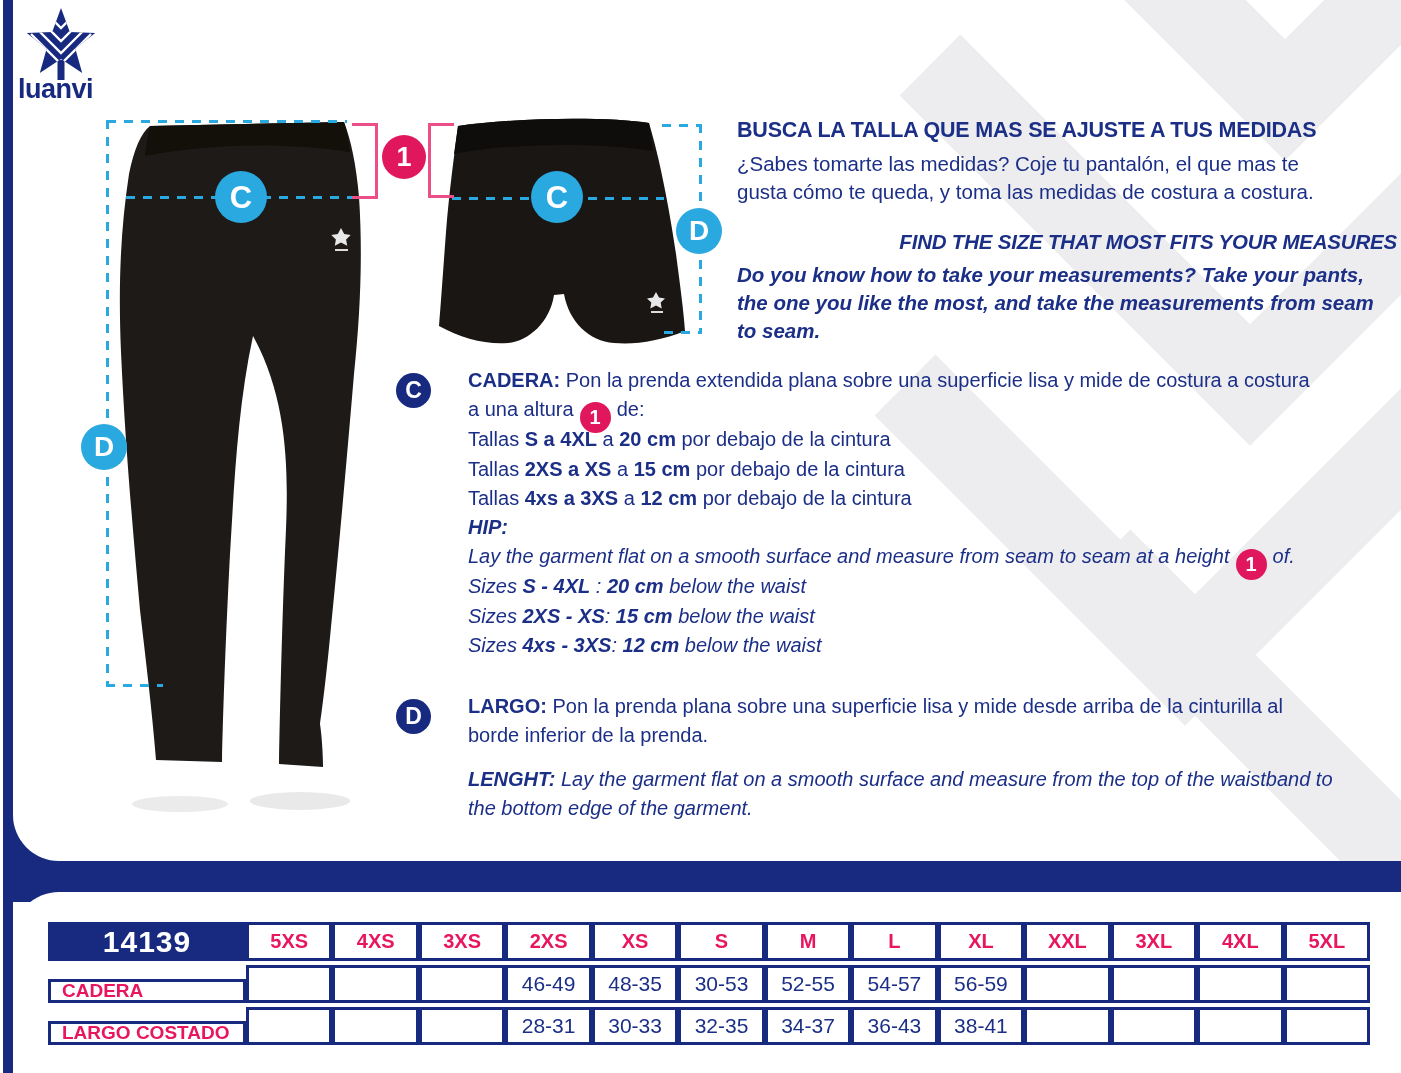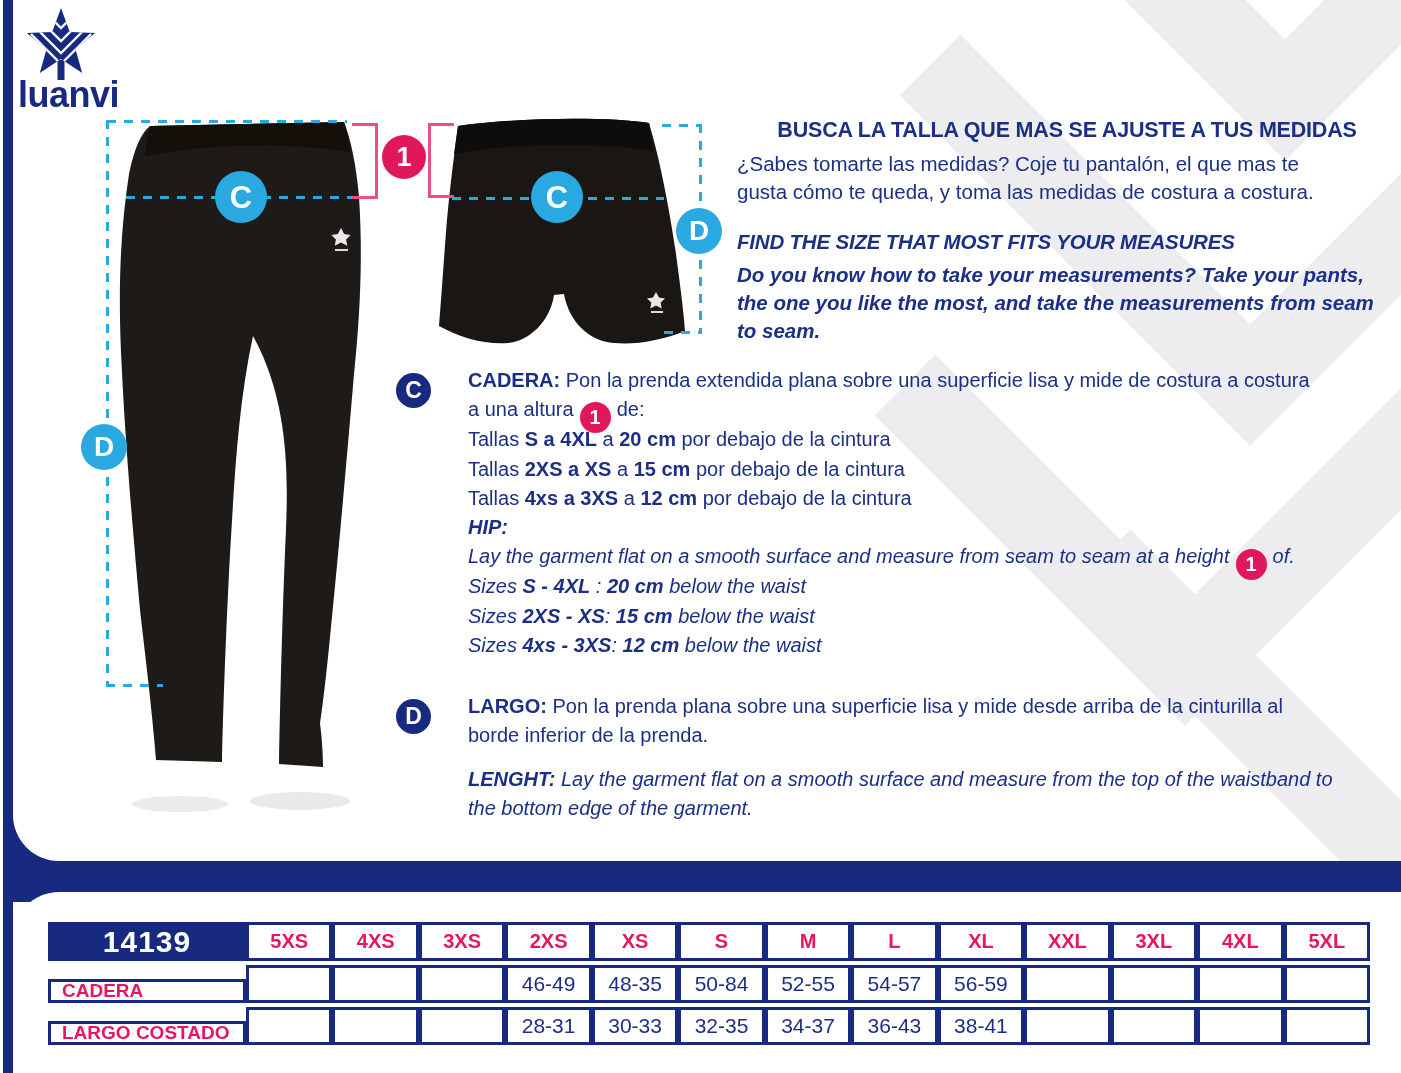--- a/index.html
+++ b/index.html
@@ -11,40 +11,40 @@
   
   .side-bar{left:3px; top:0; width:10px; height:1073px; background:#172a80;}
   .mid-band{left:3px; top:810px; width:1398px; height:92px; background:#172a80;}
   .upper-panel{left:13px; top:0; width:1388px; height:861px; background:#ffffff;
     border-bottom-left-radius:46px; overflow:hidden;}
   .lower-panel{left:13px; top:892px; width:1388px; height:181px; background:#ffffff;
     border-top-left-radius:46px;}
   
   .chevrons{position:absolute; right:0; top:0;}
   
-  .wordmark{left:18px; top:74px; width:86px; font-size:36px; font-weight:bold;
+  .wordmark{left:18px; top:74px; width:86px; font-size:27px; font-weight:bold;
     color:#172a80; letter-spacing:-0.5px;}
   
   .dash-h{height:3px; background:repeating-linear-gradient(90deg,#2aa9e0 0 9px,transparent 9px 17px);}
   .dash-v{width:3px; background:repeating-linear-gradient(180deg,#2aa9e0 0 9px,transparent 9px 17px);}
   
   .brk-v{width:3px; background:#ec4f87;}
   .brk-h{height:3px; background:#ec4f87;}
   
   .circ{border-radius:50%; color:#fff; font-weight:bold; display:flex; align-items:center;
     justify-content:center; line-height:1;}
   .circ-c{width:52px; height:52px; background:#2aa9e0; font-size:31px;}
   .circ-d{width:46px; height:46px; background:#2aa9e0; font-size:28px;}
   .circ-1{width:44px; height:44px; background:#e0175d; font-size:27px;}
   
   .intro{left:737px; top:118px; width:660px;}
-  .es-title{font-size:21.5px; font-weight:bold; letter-spacing:-0.2px; margin-bottom:7px;text-align:center;}
+  .es-title{font-size:21.5px; font-weight:bold; letter-spacing:-0.2px; margin-bottom:7px;}
   .es-line{font-size:20.5px; line-height:28px;}
   .en-block{margin-top:24px; font-style:italic;}
-  .en-title{font-size:20.5px; font-weight:bold; letter-spacing:-0.2px; margin-bottom:7px;}
+  .en-title{font-size:20.5px; font-weight:bold; letter-spacing:-0.2px; margin-bottom:7px;text-align:right;}
   .en-line{font-size:20.5px; line-height:28px;font-weight:bold;}
   .badge{width:35px; height:35px; border-radius:50%; background:#172a80; color:#fff;
     font-weight:bold; font-size:23px; display:flex; align-items:center; justify-content:center;}
   .sect{font-size:20px;margin-left:16px;}
   .sect .ln{height:29.3px; white-space:nowrap;}
   .b{font-weight:bold;}
   .it{font-style:italic;}
   .inline-one{display:inline-block; width:31px; height:31px; border-radius:50%; background:#e0175d;
     color:#fff; font-weight:bold; font-size:20px; text-align:center; line-height:31px;
     vertical-align:-8px; margin:0 6px; font-style:normal;}
@@ -187,21 +187,21 @@
       <div class="cell size-h">XXL</div>
       <div class="cell size-h">3XL</div>
       <div class="cell size-h">4XL</div>
       <div class="cell size-h">5XL</div>
       <div class="cell row-label">CADERA</div>
       <div class="cell value"></div>
       <div class="cell value"></div>
       <div class="cell value"></div>
       <div class="cell value">46-49</div>
       <div class="cell value">48-35</div>
-      <div class="cell value">50-84</div>
+      <div class="cell value">30-53</div>
       <div class="cell value">52-55</div>
       <div class="cell value">54-57</div>
       <div class="cell value">56-59</div>
       <div class="cell value"></div>
       <div class="cell value"></div>
       <div class="cell value"></div>
       <div class="cell value"></div>
       <div class="cell row-label">LARGO COSTADO</div>
       <div class="cell value"></div>
       <div class="cell value"></div>

